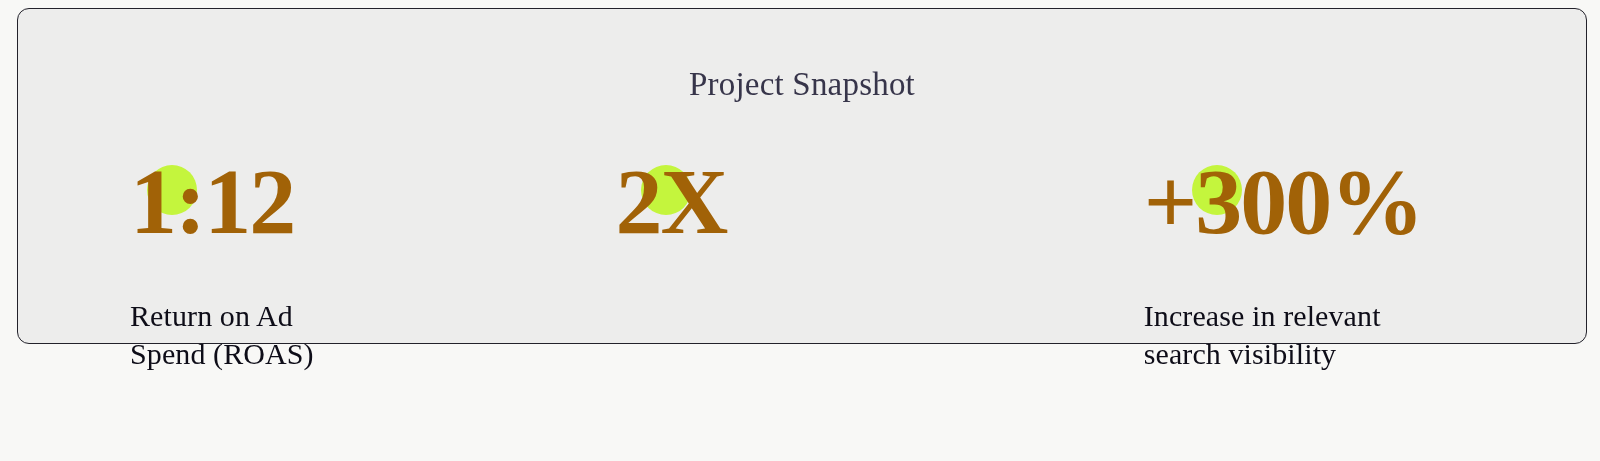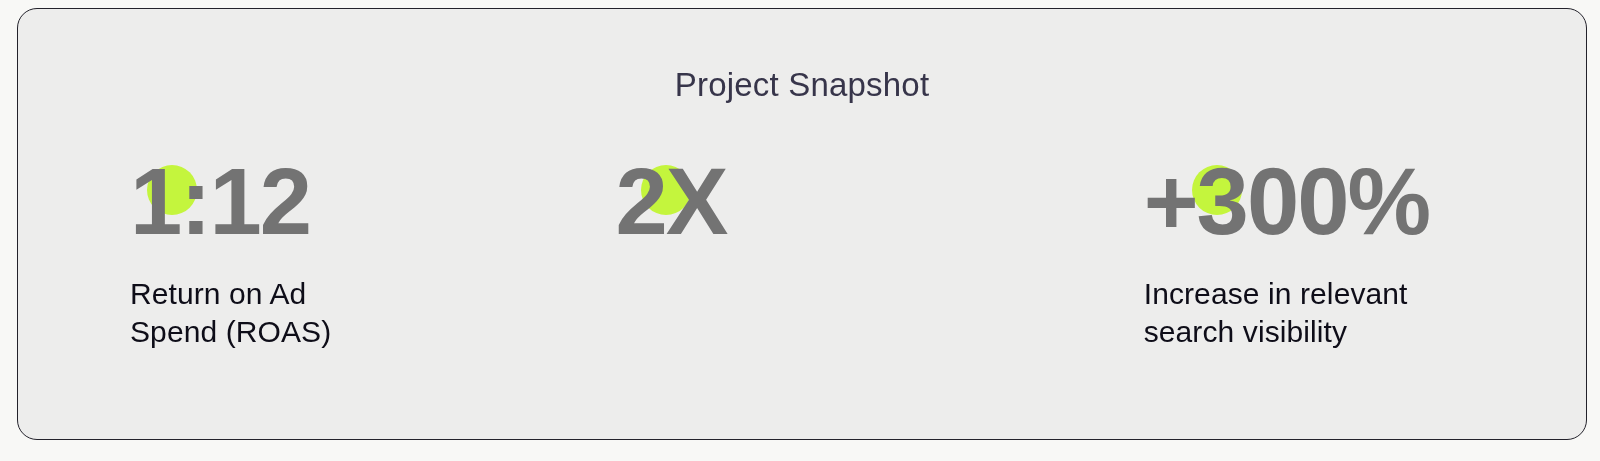--- a/index.html
+++ b/index.html
@@ -12,25 +12,26 @@
     background: #f8f8f6;
     font-family: "Liberation Sans", sans-serif;
     overflow: hidden;
   }
 
   .snapshot-card {
     position: absolute;
     left: 17px;
     top: 8px;
     width: 1570px;
-    height: 432px;
+    height: 336px;
     box-sizing: border-box;
     background: #ededec;
     border: 1.5px solid #23222b;
-    border-radius: 20px;
+    border-radius: 12px;
+    font-family: Liberation Serif, serif;
   }
 
   .card-title {
     position: absolute;
     left: 0;
     top: 59px;
     width: 100%;
     text-align: center;
     font-size: 33px;
     font-weight: 400;
@@ -78,27 +79,27 @@
 
   .stat-value {
     position: absolute;
     top: 0;
     left: 0;
     z-index: 2;
     font-size: 94px;
     font-weight: 700;
     line-height: 1.12;
     letter-spacing: -2px;
-    color: #737373;
+    color: #a16207;
     white-space: nowrap;
   }
 
   .stat-label {
     position: relative;
-    margin-top: 4px;
+    margin-top: 26px;
     font-size: 30px;
     font-weight: 500;
     line-height: 38px;
     color: #0e0d18;
     letter-spacing: 0.1px;
     white-space: pre-line;
   }
 </style>
 </head>
 <body>

